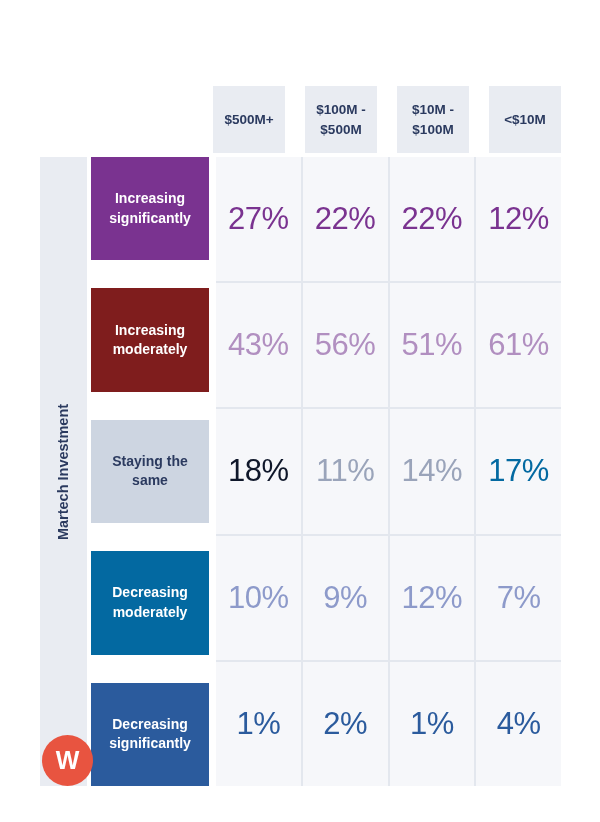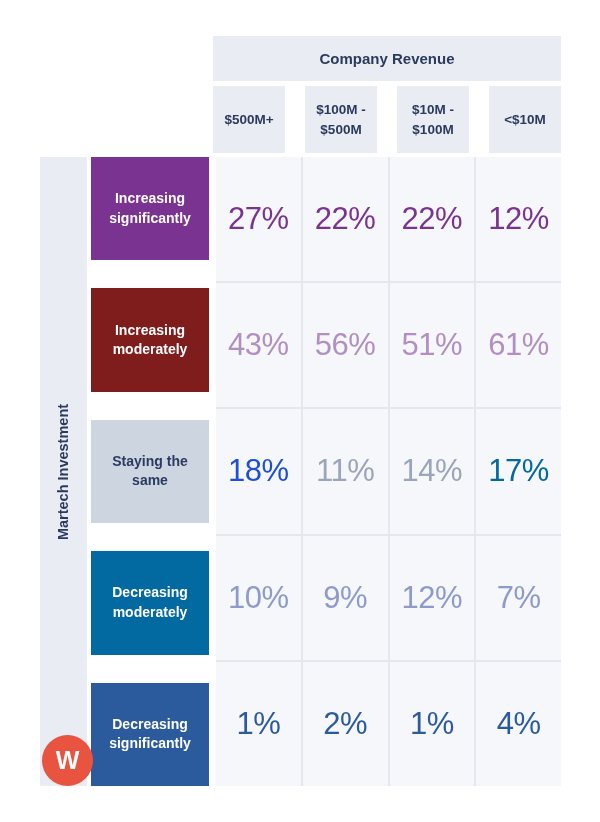--- a/index.html
+++ b/index.html
@@ -56,23 +56,20 @@
     left:42px;top:735px;width:51px;height:51px;border-radius:50%;
     display:flex;align-items:center;justify-content:center;
   }
   .logo span{color:#ffffff;font-weight:bold;font-size:25px;line-height:1;}
 </style>
 </head>
 <body>
 
 <div id="canvas">
 
-  <div class="abs band">
-    <span>Company Revenue</span>
-  </div>
 
   <div class="abs colheads">
     <div class="colhead">$500M+</div>
     <div class="colhead">$100M - $500M</div>
     <div class="colhead">$10M - $100M</div>
     <div class="colhead">&lt;$10M</div>
   </div>
 
   <div class="abs vstrip">
     <span>Martech Investment</span>
@@ -90,21 +87,21 @@
     <div class="cell" style="color: rgb(122, 51, 144);">27%</div>
     <div class="cell" style="color: rgb(122, 51, 144);">22%</div>
     <div class="cell" style="color: rgb(122, 51, 144);">22%</div>
     <div class="cell" style="color: rgb(122, 51, 144);">12%</div>
 
     <div class="cell" style="color: rgb(177, 143, 192);">43%</div>
     <div class="cell" style="color: rgb(177, 143, 192);">56%</div>
     <div class="cell" style="color: rgb(177, 143, 192);">51%</div>
     <div class="cell" style="color: rgb(177, 143, 192);">61%</div>
 
-    <div class="cell" style="color: #1d4ed8;">18%</div>
+    <div class="cell" style="color: #0f172a;">18%</div>
     <div class="cell" style="color: rgb(154, 164, 186);">11%</div>
     <div class="cell" style="color: rgb(154, 164, 186);">14%</div>
     <div class="cell" style="color: #0369a1; text-align: center;">17%</div>
 
     <div class="cell" style="color: rgb(141, 154, 202);">10%</div>
     <div class="cell" style="color: rgb(141, 154, 202);">9%</div>
     <div class="cell" style="color: rgb(141, 154, 202);">12%</div>
     <div class="cell" style="color: rgb(141, 154, 202);">7%</div>
 
     <div class="cell" style="color: rgb(43, 91, 157);">1%</div>

